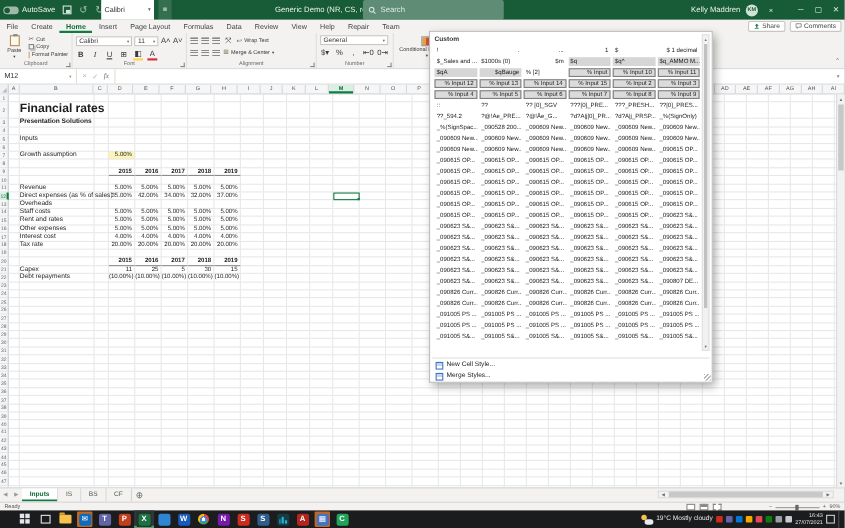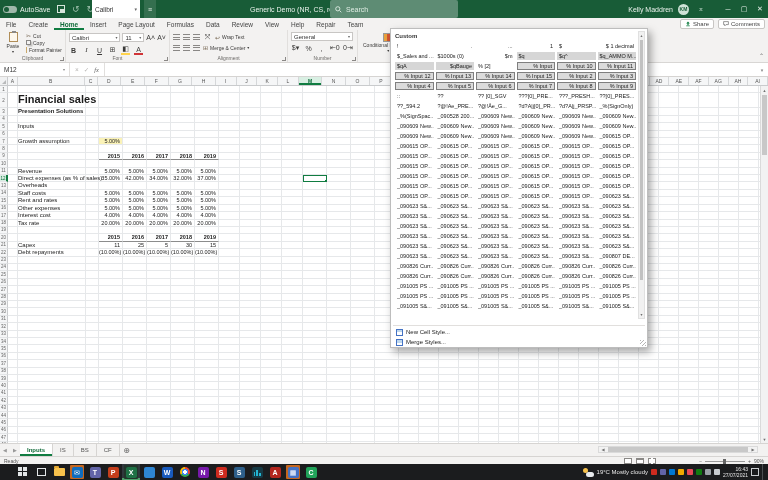--- a/index.html
+++ b/index.html
@@ -470,21 +470,21 @@
         <div class="g-cell" style="width: 20px;"></div>
         <div class="g-cell" style="width: 20px;"></div>
         <div class="g-cell" style="width: 20px;"></div>
         <div class="g-cell" style="width: 20px;"></div>
         <div class="g-cell" style="width: 20px;"></div>
         <div class="g-cell" style="width: 20px;"></div>
       </div>
       <div class="g-row" style="height: 15px; line-height: 15px;">
         <div class="g-num">2</div>
         <div class="g-cell" style="width: 10px;"></div>
-        <div class="g-cell c-title" style="width: 68px;">Financial sales</div>
+        <div class="g-cell c-title" style="width: 68px;">Financial rates</div>
         <div class="g-cell" style="width: 13px;"></div>
         <div class="g-cell" style="width: 24px;"></div>
         <div class="g-cell" style="width: 24px;"></div>
         <div class="g-cell" style="width: 24px;"></div>
         <div class="g-cell" style="width: 24px;"></div>
         <div class="g-cell" style="width: 24px;"></div>
         <div class="g-cell" style="width: 21px;"></div>
         <div class="g-cell" style="width: 21px;"></div>
         <div class="g-cell" style="width: 21px;"></div>
         <div class="g-cell" style="width: 21px;"></div>

